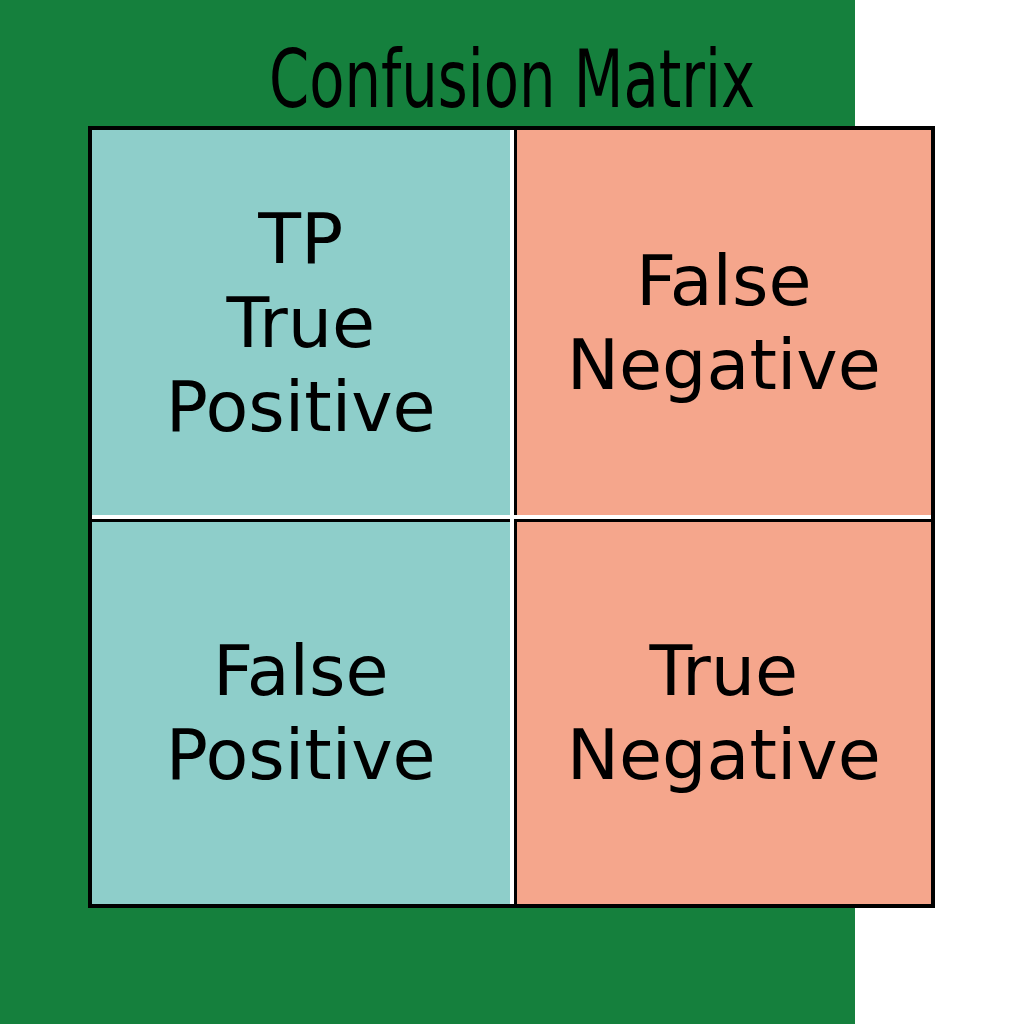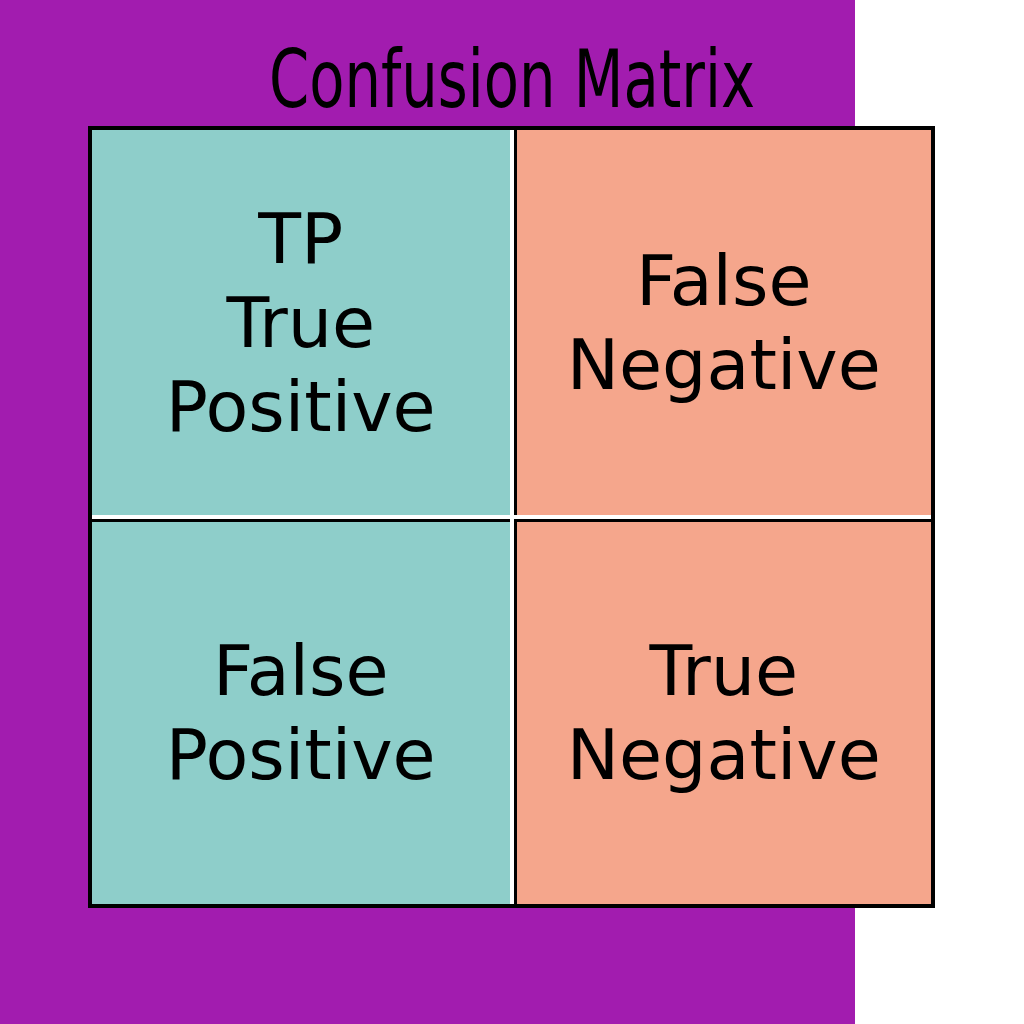--- a/index.html
+++ b/index.html
@@ -11,21 +11,21 @@
     width: 1024px;
     height: 1024px;
     overflow: hidden;
     font-family: "DejaVu Sans", sans-serif;
   }
 
   .canvas {
     position: relative;
     width: 855px;
     height: 1024px;
-    background: #a21caf;
+    background: #15803d;
   }
 
   
   .title {
     position: absolute;
     left: 0;
     top: 38px;
     width: 1024px;
     text-align: center;
     font-family: "Liberation Sans Narrow", "DejaVu Sans Condensed", "DejaVu Sans", sans-serif;

